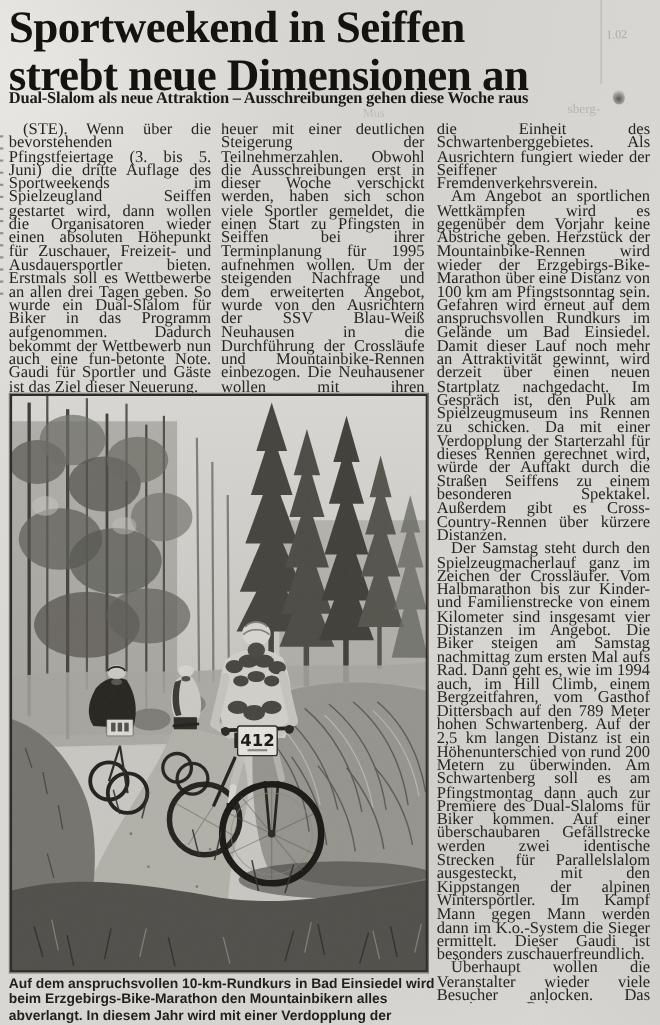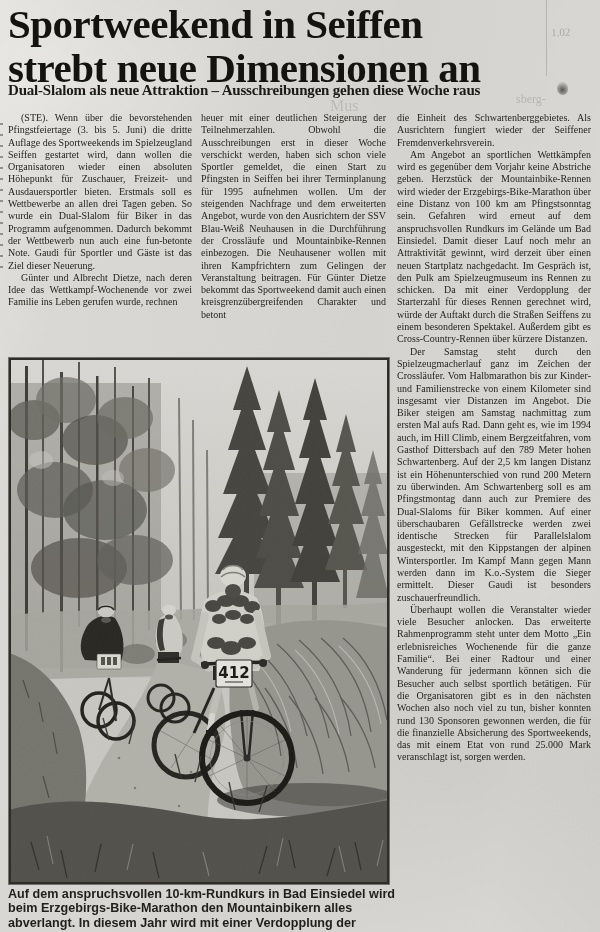--- a/index.html
+++ b/index.html
@@ -21,21 +21,21 @@
     font-weight:700;font-size:41px;line-height:44px;letter-spacing:-0.5px;
     color:#141310;white-space:nowrap;
   }
   .subhl{
     position:absolute;left:8px;top:82px;width:588px;
     font-weight:700;font-size:15px;letter-spacing:-0.2px;
     color:#1b1a16;white-space:nowrap;
   }
   .col{
     position:absolute;top:112px;
-    font-size:10px;line-height:12.3px;
+    font-size:15px;line-height:12.3px;
     text-align:justify;overflow:hidden;
     color:#262520;
   }
   .col p{margin:0;text-indent:13px;}
   .col p.noind{text-indent:0;}
   .col1{left:8px;width:184px;height:246px;}
   .col2{left:201px;width:185px;height:246px;font-family:Liberation Serif, serif;}
   .col3{left:397px;width:194px;height:800px;}
   .photo{
     position:absolute;left:9px;top:358px;width:380px;height:526px;
@@ -48,21 +48,21 @@
     position:absolute;left:8px;top:887px;width:390px;height:44px;
     overflow:hidden;
     font-family:"Liberation Sans","DejaVu Sans",sans-serif;
     font-weight:700;font-size:12.6px;line-height:14.4px;
     color:#201f1b;text-align:left;
   }
   .ghost{position:absolute;color:#000;font-family:"Liberation Serif",serif;}
   .ghost-line{position:absolute;left:546px;top:0;width:1px;height:76px;background:rgba(40,38,34,0.18);}
   .ghost-num{left:551px;top:26px;font-size:11px;opacity:0.22;transform:rotate(-2deg);}
   .ghost-word1{left:516px;top:92px;font-size:12px;font-weight:400;opacity:0.16;}
-  .ghost-word2{left:330px;top:97px;font-size:16px;opacity:0.12;}
+  .ghost-word2{left:330px;top:97px;font-size:11px;opacity:0.12;}
   .smudge{
     position:absolute;left:557px;top:82px;width:11px;height:13px;border-radius:50% 50% 45% 55%;
     background:radial-gradient(circle at 50% 60%, rgba(45,43,38,0.75), rgba(45,43,38,0.15) 70%, rgba(0,0,0,0) 100%);
     filter:blur(0.4px);
   }
   .edge-ticks{position:absolute;left:0;top:114px;width:4px;height:240px;overflow:hidden;}
   .edge-ticks i{display:block;width:3px;height:2px;margin:9px 0 0 0;background:rgba(50,48,44,0.45);}
 </style>
 </head>
 <body>

